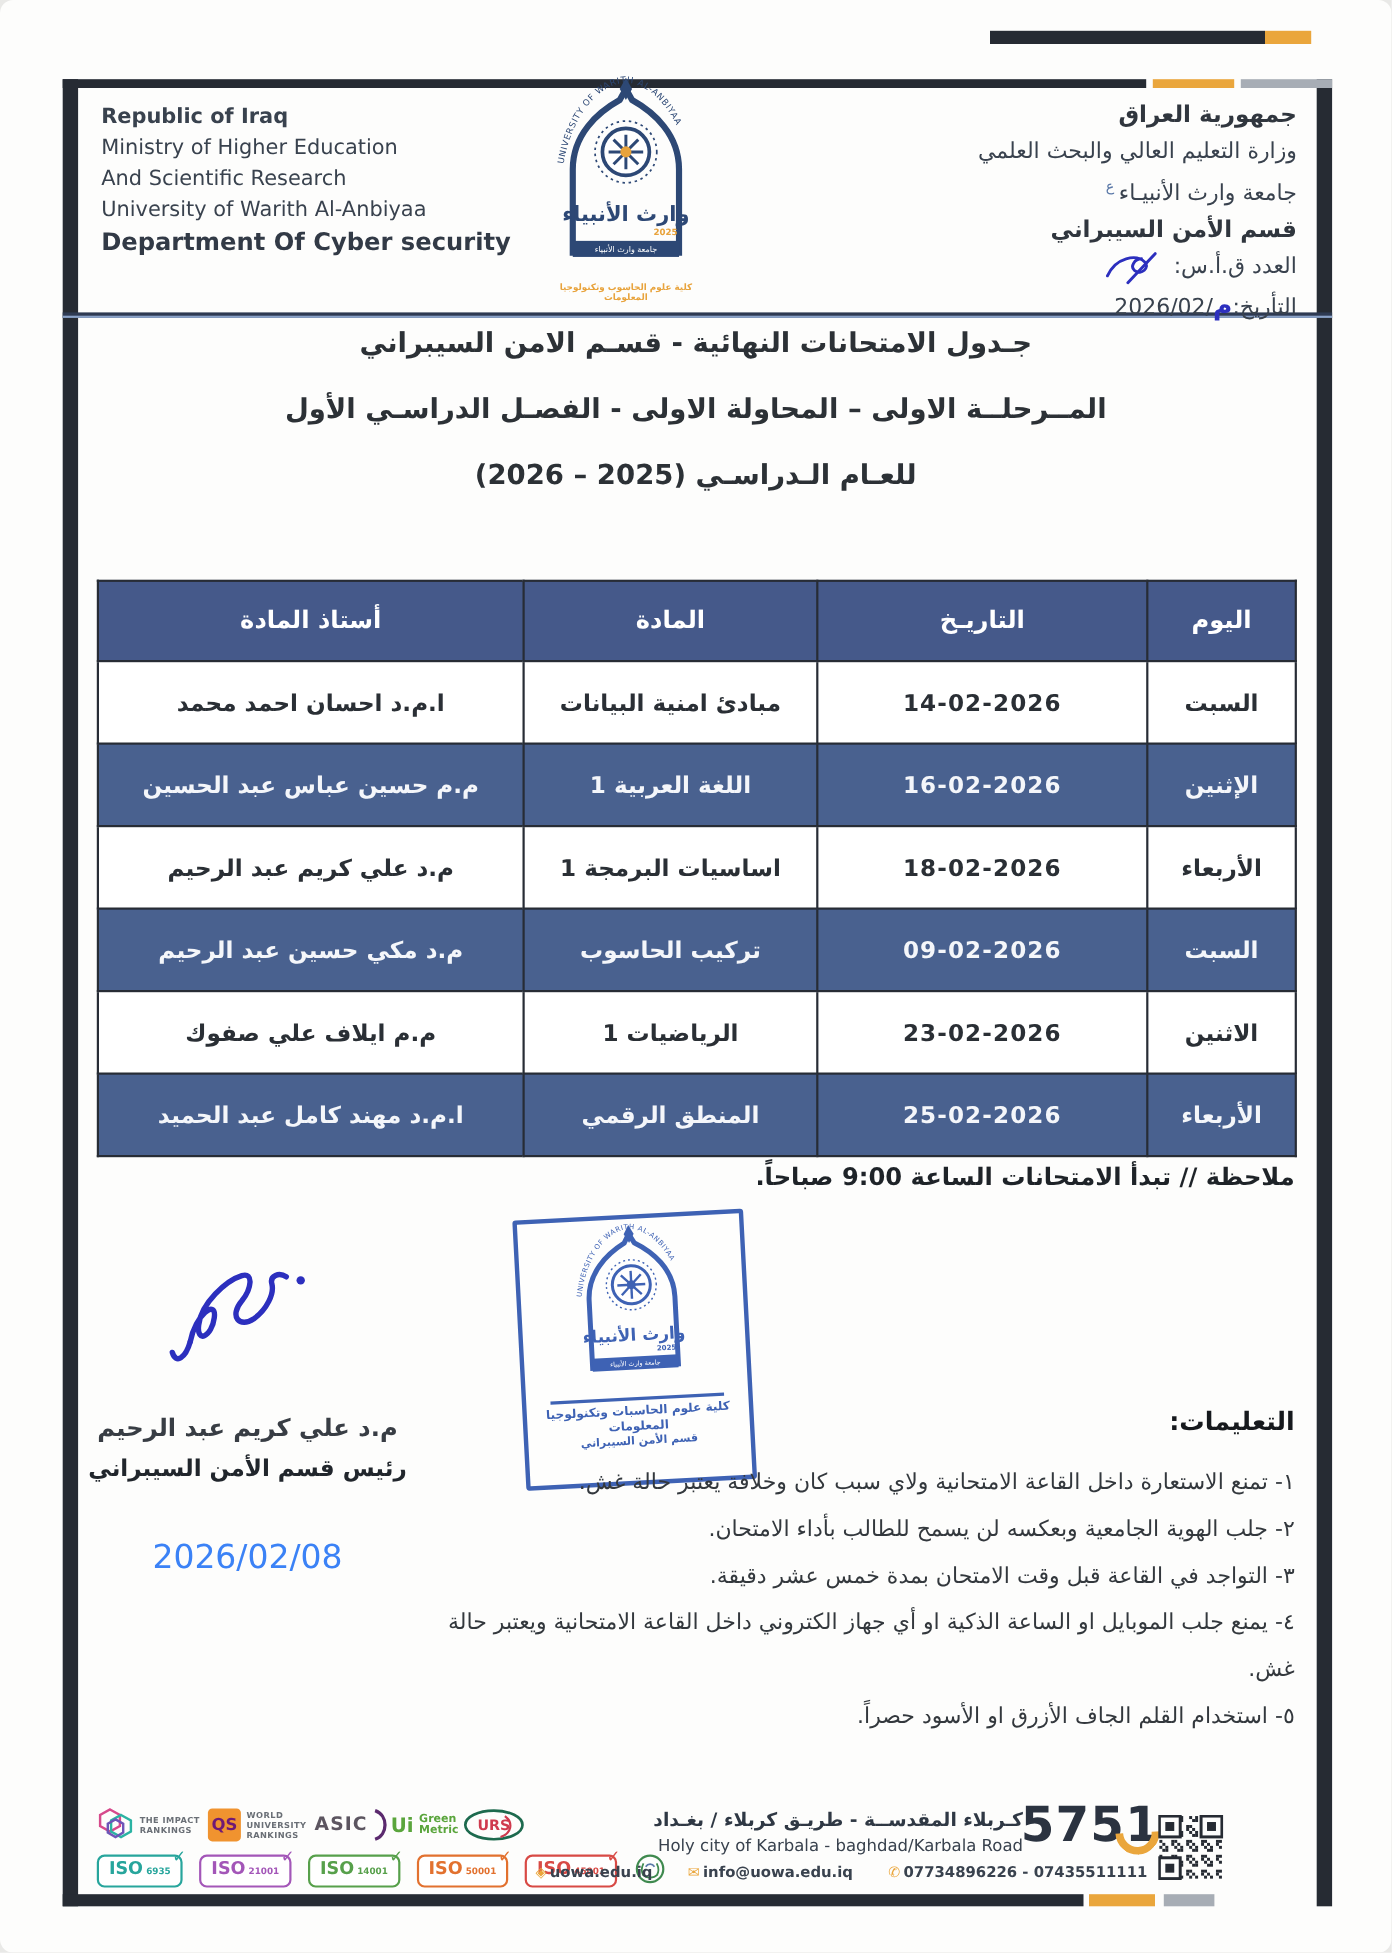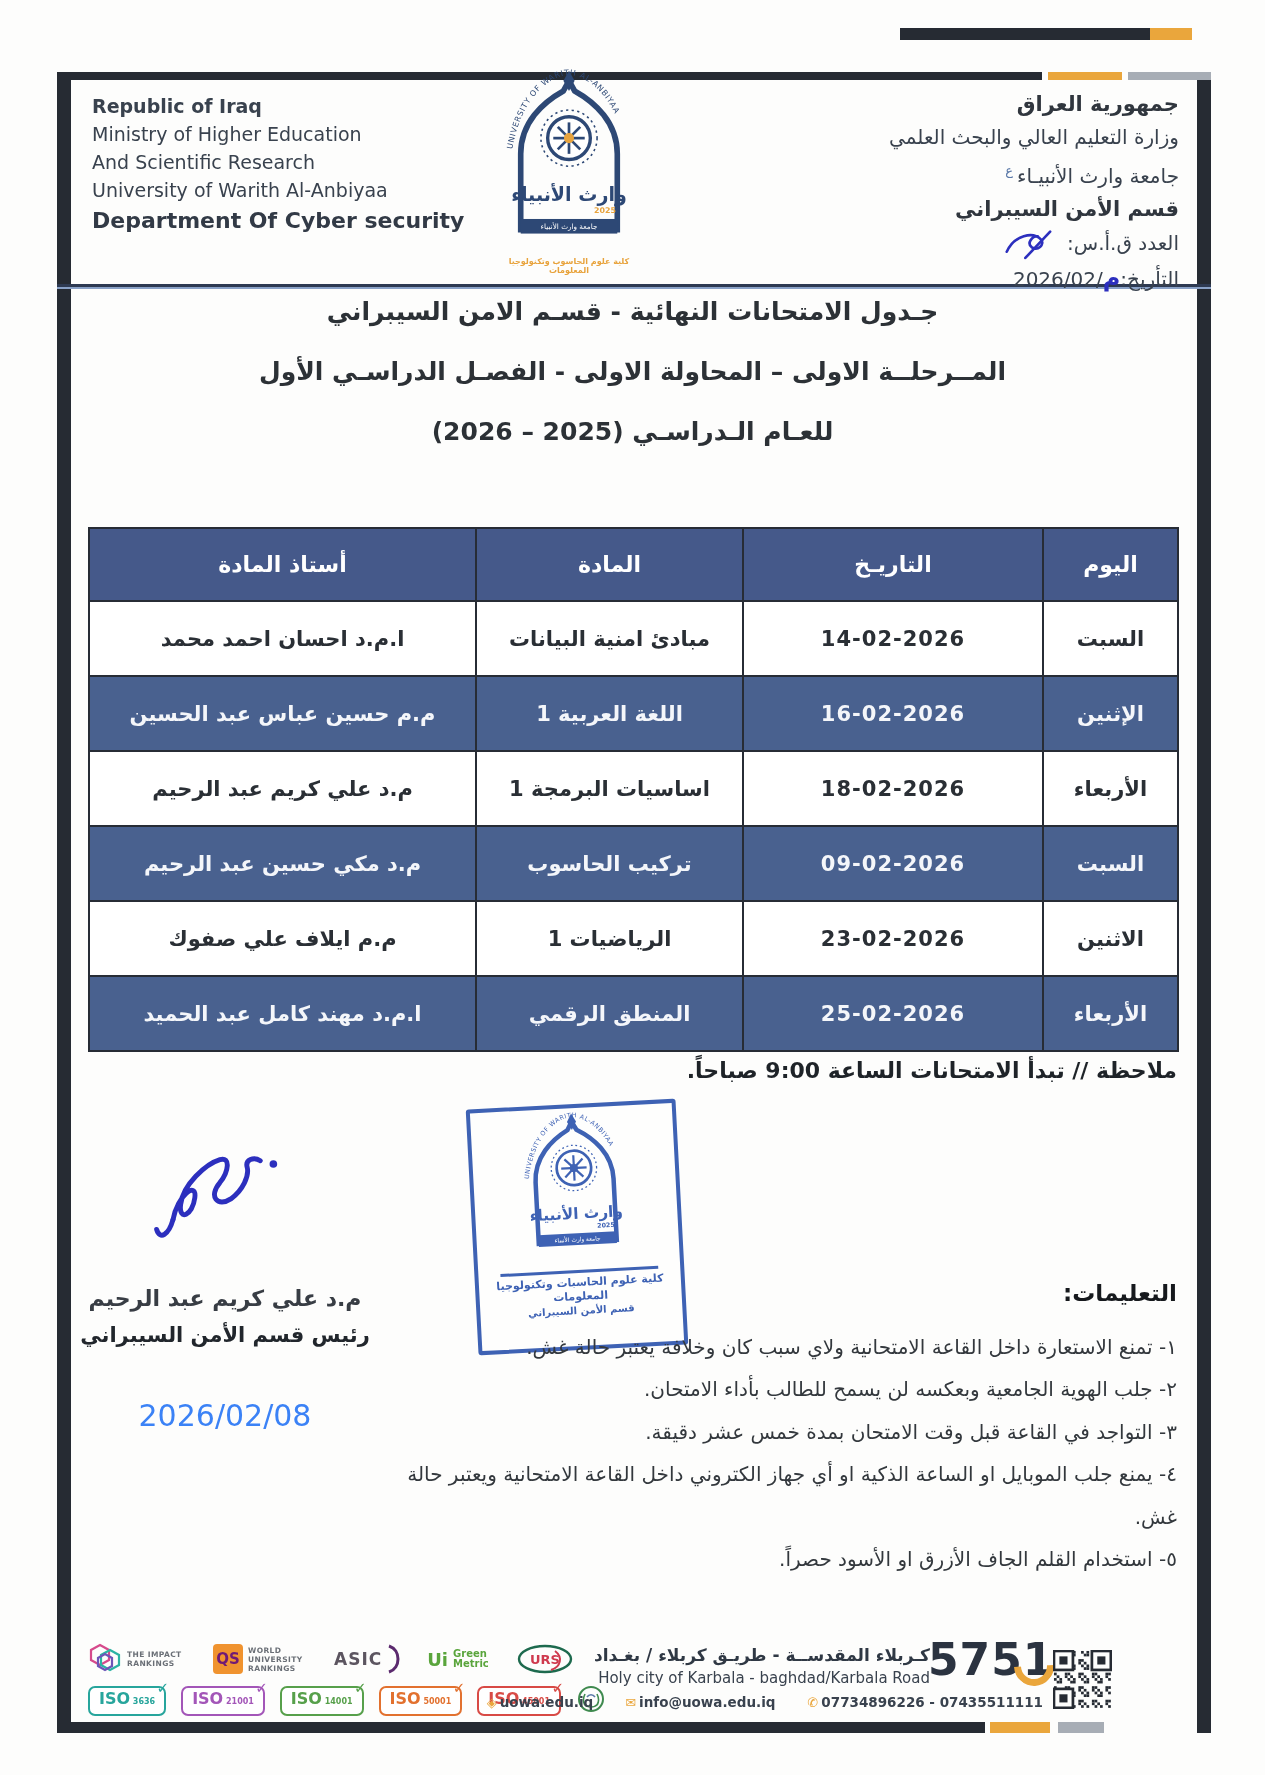--- a/index.html
+++ b/index.html
@@ -1,17 +1,17 @@
 <!DOCTYPE html>
 <html><head>
 <meta charset="utf-8">
 <style>
   html,body{margin:0;padding:0;background:#e9e9e7;}
   .page{position:relative;width:1265px;height:1775px;margin:0 auto;background:#fdfdfc;
-        font-family:"DejaVu Sans",sans-serif;overflow:hidden;color:#2e3338;}
+        font-family:"DejaVu Sans",sans-serif;overflow:hidden;color:#2e3338;border-radius:12px;}
   .abs{position:absolute;}
   
   .vbar{position:absolute;width:14px;background:#262b33;}
   .hseg{position:absolute;height:8px;}
   .rule2{position:absolute;height:3px;background:#2e3a52;border-bottom:2px solid #8aa2c8;}
   
   .hdr-en{position:absolute;left:92px;top:92px;line-height:28px;font-size:19px;color:#39424e;}
   .hdr-en .b{font-weight:bold;}
   .hdr-en .big{font-size:22px;font-weight:bold;margin-top:3px;color:#323a46;}
   .hdr-ar{position:absolute;right:86px;top:88px;text-align:right;direction:rtl;line-height:33px;
@@ -47,21 +47,21 @@
   .sig-scribble{position:absolute;left:148px;top:1128px;}
   .sig-block{position:absolute;left:70px;top:1286px;width:310px;text-align:center;direction:rtl;}
   .sig-name{font-size:22px;font-weight:600;color:#383d44;}
   .sig-title{font-size:21px;font-weight:bold;color:#21262c;margin-top:12px;}
   .sig-date{font-size:30px;color:#3b82f6;margin-top:51px;direction:ltr;}
   
   .instr-head{position:absolute;right:88px;top:1280px;direction:rtl;font-size:23px;font-weight:bold;color:#16191d;}
   .instr-list{position:absolute;right:88px;top:1326px;width:790px;direction:rtl;text-align:right;
               font-size:20px;color:#33383d;line-height:2.12;font-weight:500;}
   
-  .rankings{position:absolute;left:88px;top:1638px;display:flex;align-items:center;gap:24px;height:42px;}
+  .rankings{position:absolute;left:88px;top:1638px;display:flex;align-items:center;height:42px;}
   .rk-label{font-size:7.5px;font-weight:bold;color:#6a6f76;line-height:9px;width:62px;letter-spacing:.4px;}
   .rk{display:flex;align-items:center;gap:5px;}
   .qs-badge{width:30px;height:30px;background:#f0932f;border-radius:4px;color:#701a75;font-weight:bold;
             font-size:15px;display:flex;align-items:center;justify-content:center;}
   .ui-badge{color:#5aa53c;font-weight:bold;font-size:18px;}
   .gm-label{font-size:10px;font-weight:bold;color:#5aa53c;line-height:10px;}
   .asic-txt{font-size:17px;font-weight:bold;color:#5c5560;letter-spacing:1px;}
   .isorow{position:absolute;left:88px;top:1684px;display:flex;align-items:center;gap:15px;}
   .iso{position:relative;border:2px solid;border-radius:7px;padding:2px 9px 3px 9px;font-weight:bold;
        font-size:16px;background:#fff;line-height:18px;}
@@ -277,21 +277,21 @@
     </div>
     <div class="rk">
       <svg width="56" height="32" viewBox="0 0 56 32">
         <ellipse cx="28" cy="16" rx="26" ry="13" fill="none" stroke="#1d6a4e" stroke-width="2.4"></ellipse>
         <text x="28" y="21" text-anchor="middle" font-size="13" font-weight="bold" fill="#cf3a4e" font-family="DejaVu Sans, sans-serif">URS</text>
         <path d="M38,8 C46,14 44,24 34,27" fill="none" stroke="#cf3a4e" stroke-width="2"></path>
       </svg>
     </div>
   </div>
   <div class="isorow" id="iso-row">
-      <span class="iso" style="border-color: rgb(39, 165, 156); color: rgb(39, 165, 156);">ISO<small> 3636</small><span class="chk">✓</span></span>
+      <span class="iso" style="border-color: rgb(39, 165, 156); color: rgb(39, 165, 156);">ISO<small> 6935</small><span class="chk">✓</span></span>
       <span class="iso" style="border-color: rgb(163, 86, 184); color: rgb(163, 86, 184);">ISO<small> 21001</small><span class="chk">✓</span></span>
       <span class="iso" style="border-color: rgb(87, 160, 75); color: rgb(87, 160, 75);">ISO<small> 14001</small><span class="chk">✓</span></span>
       <span class="iso" style="border-color: rgb(226, 113, 47); color: rgb(226, 113, 47);">ISO<small> 50001</small><span class="chk">✓</span></span>
       <span class="iso" style="border-color: rgb(216, 74, 69); color: rgb(216, 74, 69);">ISO<small> 45001</small><span class="chk">✓</span></span>
       <span><svg width="30" height="30" viewBox="0 0 30 30">
           <circle cx="15" cy="15" r="12" fill="none" stroke="#3f8a4f" stroke-width="2"></circle>
           <path d="M8,20 C12,24 18,24 22,20 M9,10 C7,14 7,18 9,21 M21,10 C23,14 23,18 21,21" fill="none" stroke="#3f8a4f" stroke-width="1.6"></path>
           <path d="M11,13 C13,10 17,10 19,13" fill="none" stroke="#5b79a8" stroke-width="1.6"></path>
         </svg></span>
     </div>

